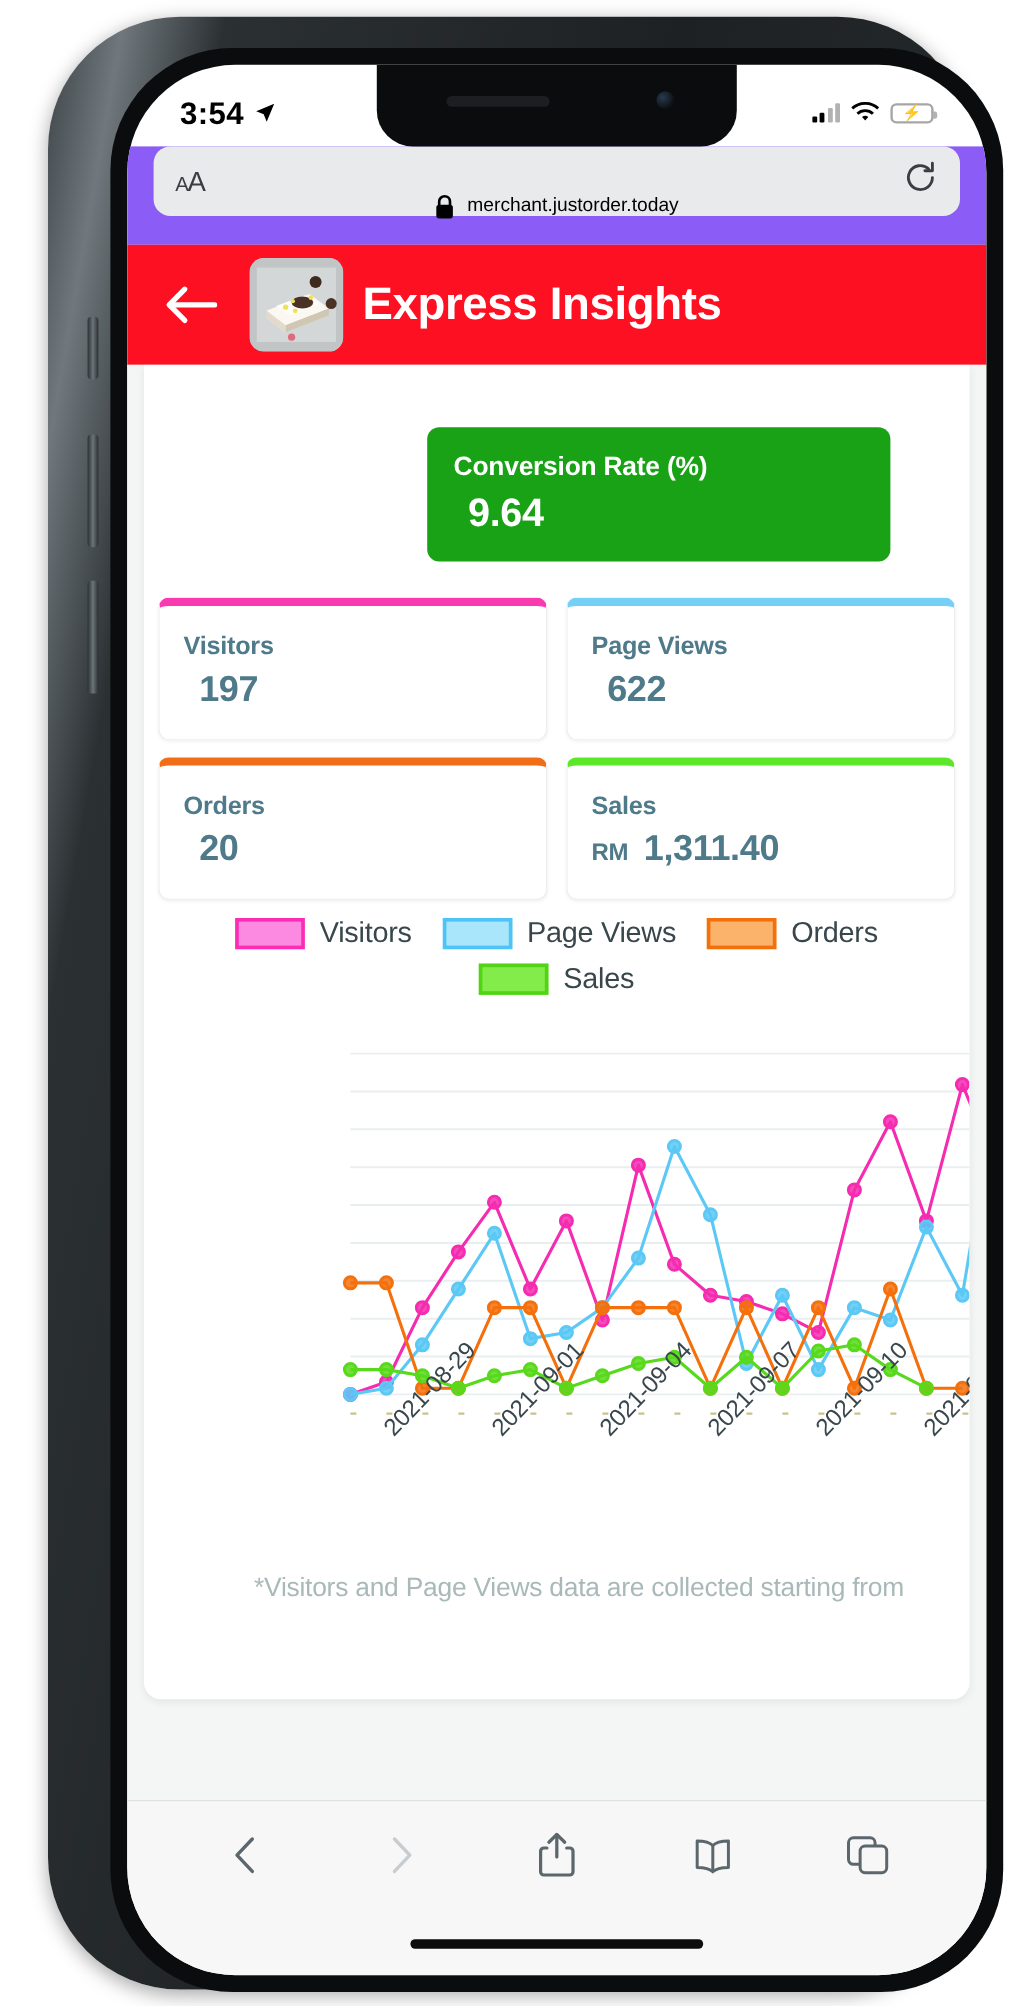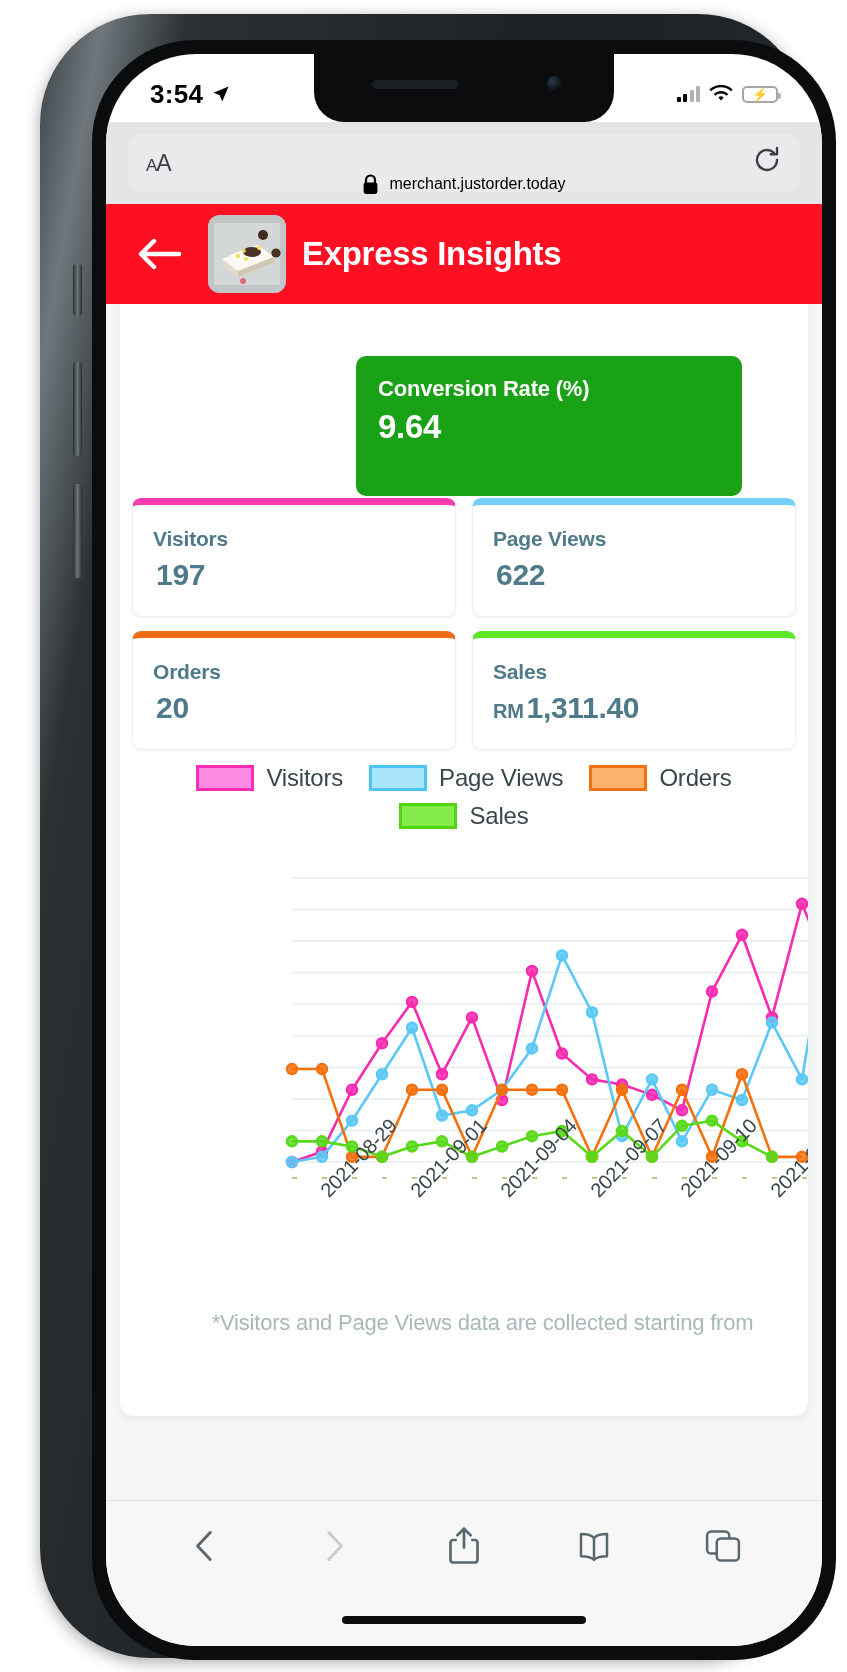--- a/index.html
+++ b/index.html
@@ -62,59 +62,59 @@
   .bars { display:flex; align-items:flex-end; gap:2.5px; height:16px; }
   .bars i { display:block; width:4px; background:#000; border-radius:1px; }
   .bars i:nth-child(1){height:5px;} .bars i:nth-child(2){height:8px;}
   .bars i:nth-child(3){height:12px;opacity:.3;} .bars i:nth-child(4){height:16px;opacity:.3;}
   #battery { position:relative; width:36px; height:17px; border:2px solid rgba(0,0,0,.35); border-radius:5px; padding:1.5px; }
   #battery::after { content:''; position:absolute; right:-5px; top:5px; width:3px; height:6px; background:rgba(0,0,0,.3); border-radius:0 2px 2px 0; }
   #battery-fill { width:100%; height:100%; background:#3ddc3d; border-radius:2.5px; }
   #battery-bolt { position:absolute; left:50%; top:50%; transform:translate(-50%,-50%); font-size:13px; color:#111; line-height:1; }
 
   
-  #url-bar-wrap { position:absolute; top:68px; left:0; width:100%; height:82px; background:#e5e5e5;
-                  display:flex; align-items:center; padding:0 22px; }
+  #url-bar-wrap { position:absolute; top:68px; left:0; width:100%; height:82px; background:#8b5cf6;
+                  display:flex; align-items:flex-start; padding:0 22px; }
   #url-bar { flex:1; height:58px; background:#e9eaec; border-radius:14px;
              display:flex; align-items:center; padding:0 18px; position:relative; }
   #aa-icon { font-size:23px; color:#3c3c43; letter-spacing:-1px; font-weight:500; }
   #aa-icon .small { font-size:17px; }
   #url-center { position:absolute; left:0; right:0; display:flex; align-items:center; justify-content:center; gap:10px; pointer-events:none;margin-top:42px; }
   #lock-icon { font-size:20px; color:#000; }
   #reload-icon { margin-left:auto; font-size:28px; color:#3c3c43; }
 
   
   #app-header { position:absolute; top:150px; left:0; width:100%; height:100px;
                 background:#fc1022; display:flex; align-items:center; padding-left:26px; }
   #back-arrow { width:54px; height:54px; display:flex; align-items:center; justify-content:center; }
   #back-arrow svg { width:44px; height:36px; }
   #product-thumb { width:78px; height:78px; border-radius:12px; margin-left:22px; overflow:hidden;
                    background:#b9bcbd; flex:none; position:relative; }
-  #header-title { color:#fff; font-size:33px; font-weight:600; margin-left:16px; letter-spacing:-.3px; }
+  #header-title { color:#fff; font-size:38px; font-weight:600; margin-left:16px; letter-spacing:-.3px; }
 
   
   #page-body { position:absolute; top:250px; left:0; width:100%; bottom:146px; background:#f4f6f5; overflow:hidden; }
   #content-card { position:absolute; left:14px; top:0; right:14px; height:1112px;
                   background:#fff; border-radius:0 0 14px 14px; box-shadow:0 2px 7px rgba(0,0,0,.07); overflow:hidden; }
 
   
-  #conversion-card { position:absolute; left:236px; top:52px; width:386px; height:140px;
+  #conversion-card { position:absolute; left:236px; top:52px; width:386px; height:112px;
                      background:#19a216; border-radius:10px; padding:20px 22px; color:#fff; }
   #conversion-label { font-size:22px; font-weight:700; letter-spacing:-.2px; }
-  #conversion-value { font-size:33px; font-weight:700; margin-top:6px; letter-spacing:-.3px; }
+  #conversion-value { font-size:33px; font-weight:700; margin-top:6px; letter-spacing:-.3px;margin-left:12px; }
 
   
   #stat-grid { position:absolute; left:12px; top:194px; right:12px;
                display:grid; grid-template-columns:1fr 1fr; gap:14px 16px; }
   .stat-card { background:#fff; border:1px solid #eceef0; border-radius:9px;
                border-top-width:7px; border-top-style:solid; padding:22px 20px 24px 20px;
                box-shadow:0 1px 3px rgba(0,0,0,.05); min-height:106px; }
   .stat-label { font-size:21px; font-weight:700; color:#4e7a8a; letter-spacing:-.2px; }
   .stat-value { font-size:30px; font-weight:700; color:#4e7a8a; margin-top:7px; letter-spacing:-.3px; }
-  .stat-value .cur { font-size:20px; font-weight:600; margin-right:3px; }
+  .stat-value .cur { font-size:20px; font-weight:600; margin-right:13px; }
 
   
   #chart-legend { position:absolute; left:0; right:0; top:460px; }
   .legend-row { display:flex; align-items:center; justify-content:center; gap:26px; margin-bottom:10px; }
   .legend-item { display:flex; align-items:center; gap:12px; }
   .legend-swatch { width:58px; height:26px; border-width:3px; border-style:solid; }
   .legend-label { font-size:24px; color:#39474c; letter-spacing:-.2px; }
 
   
   #chart-area { position:absolute; left:0; top:560px; width:100%; height:320px; }

